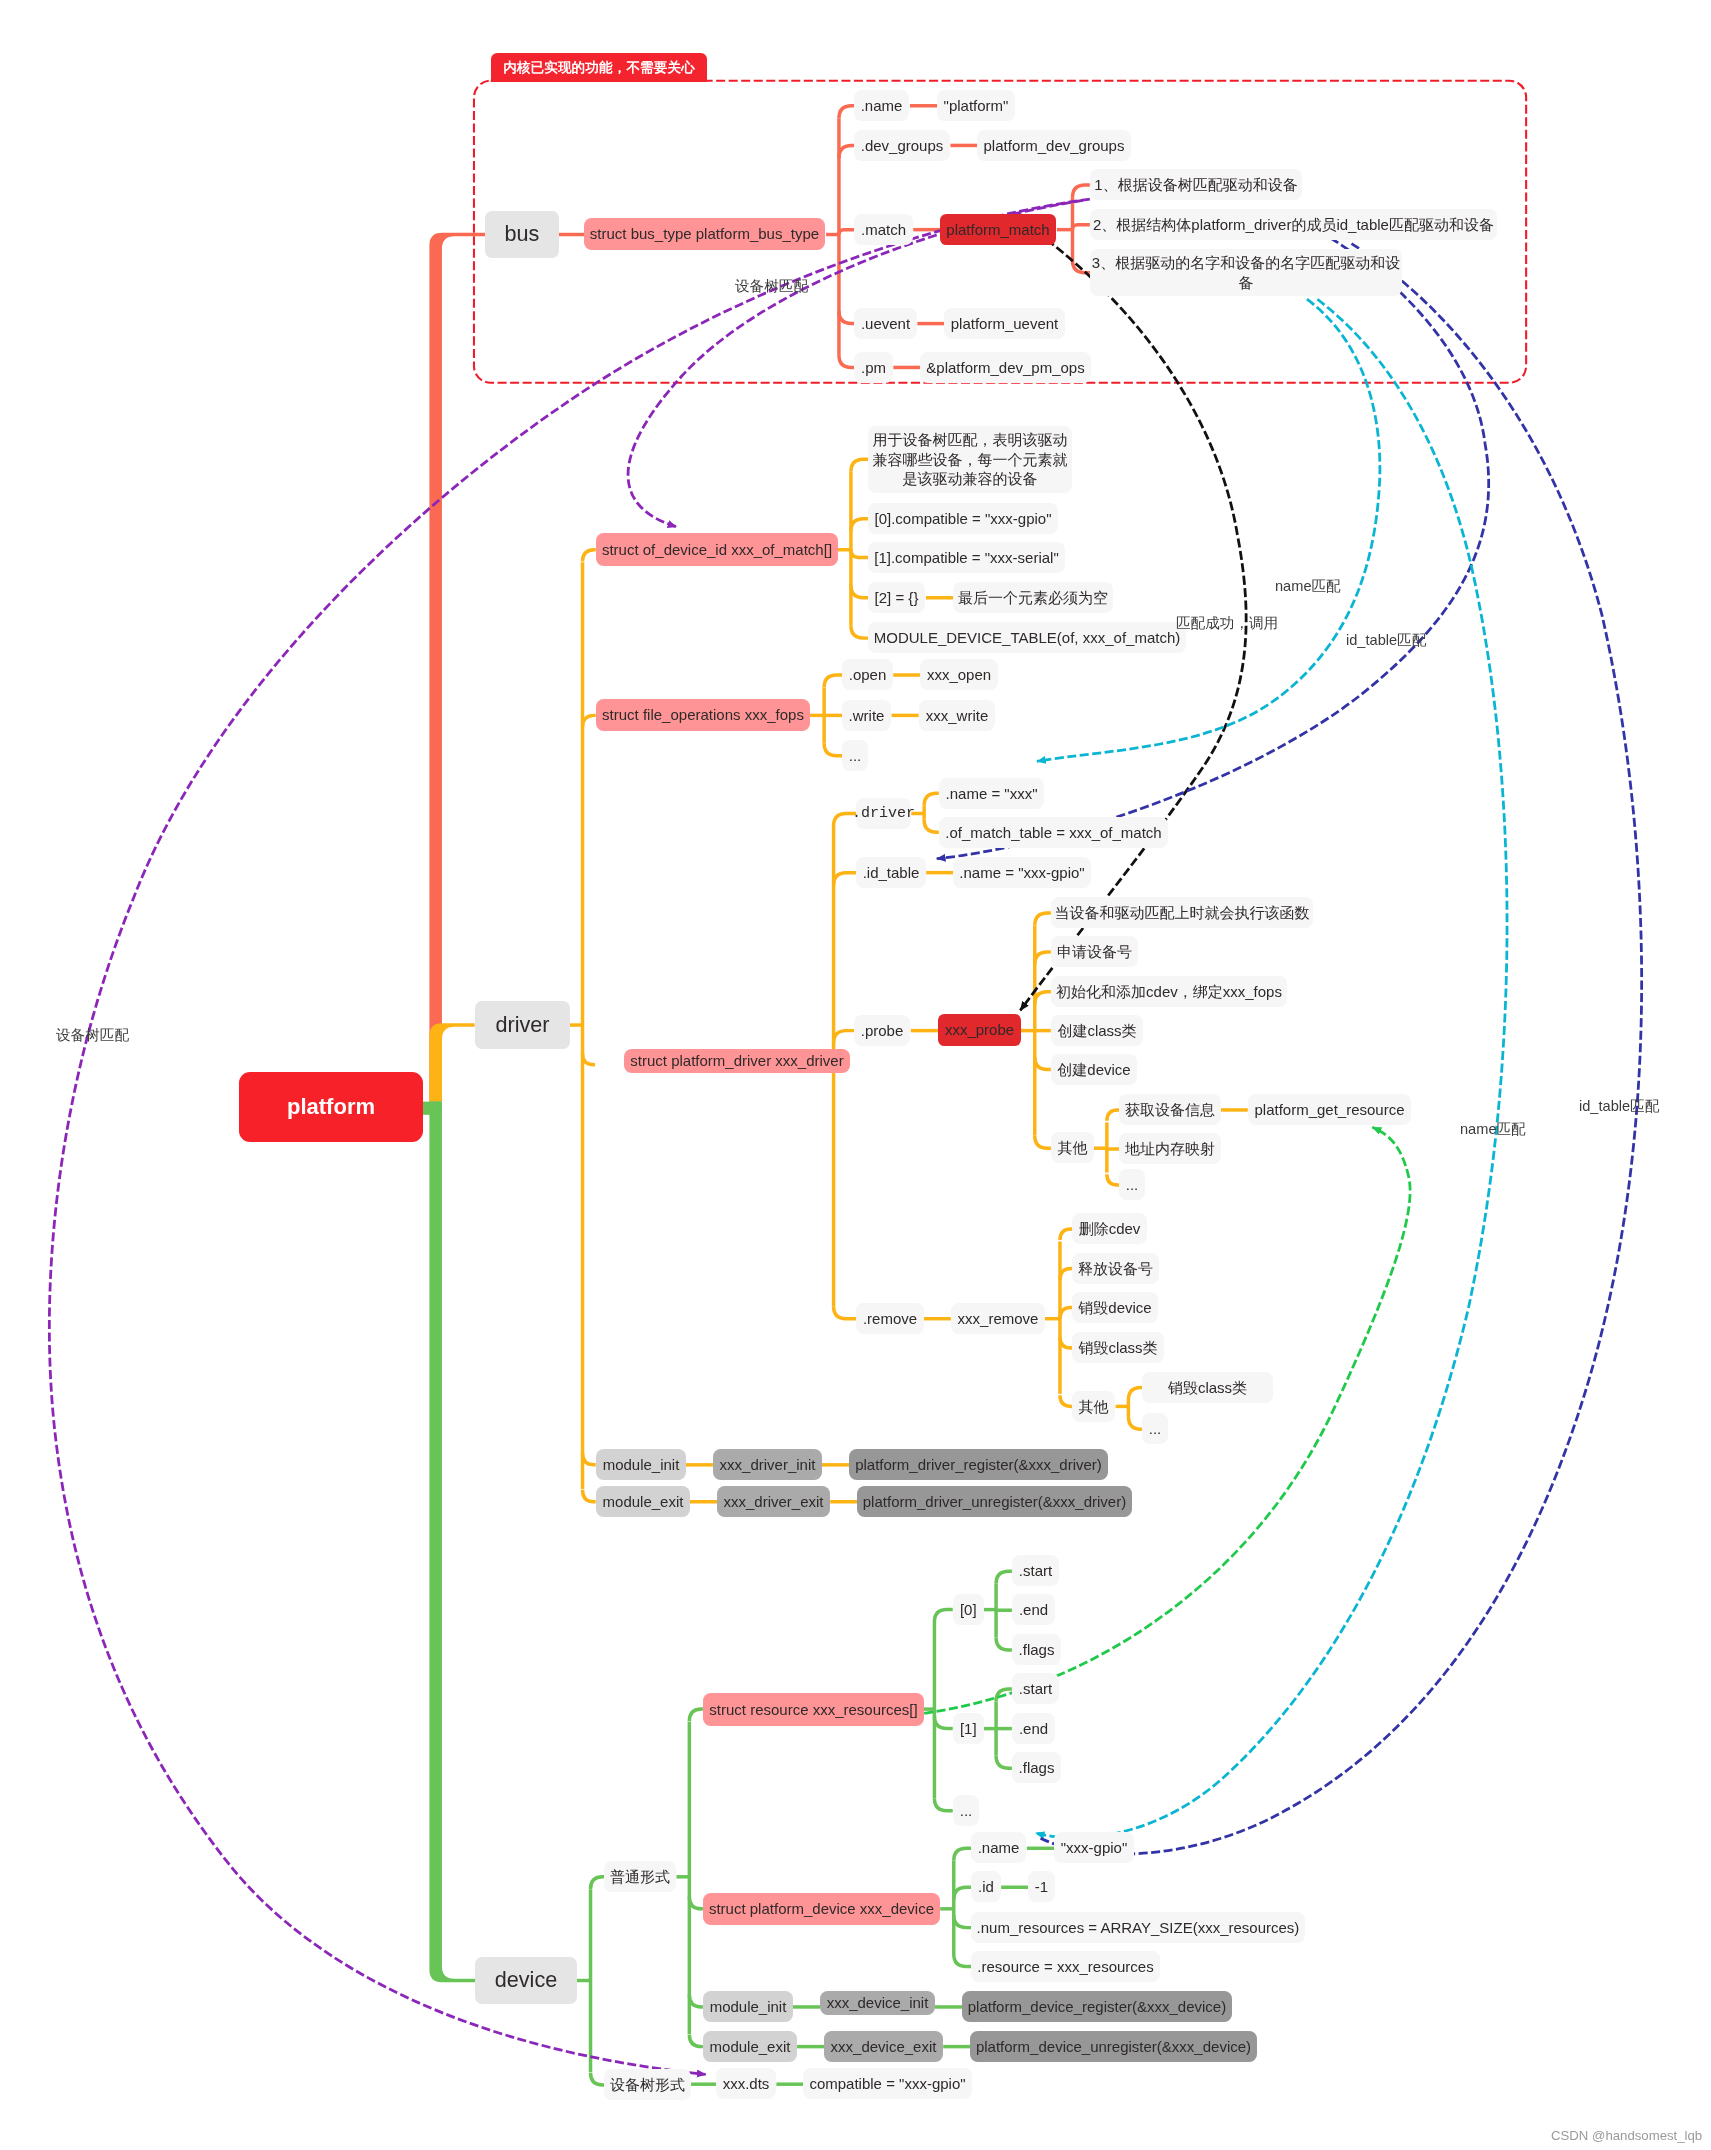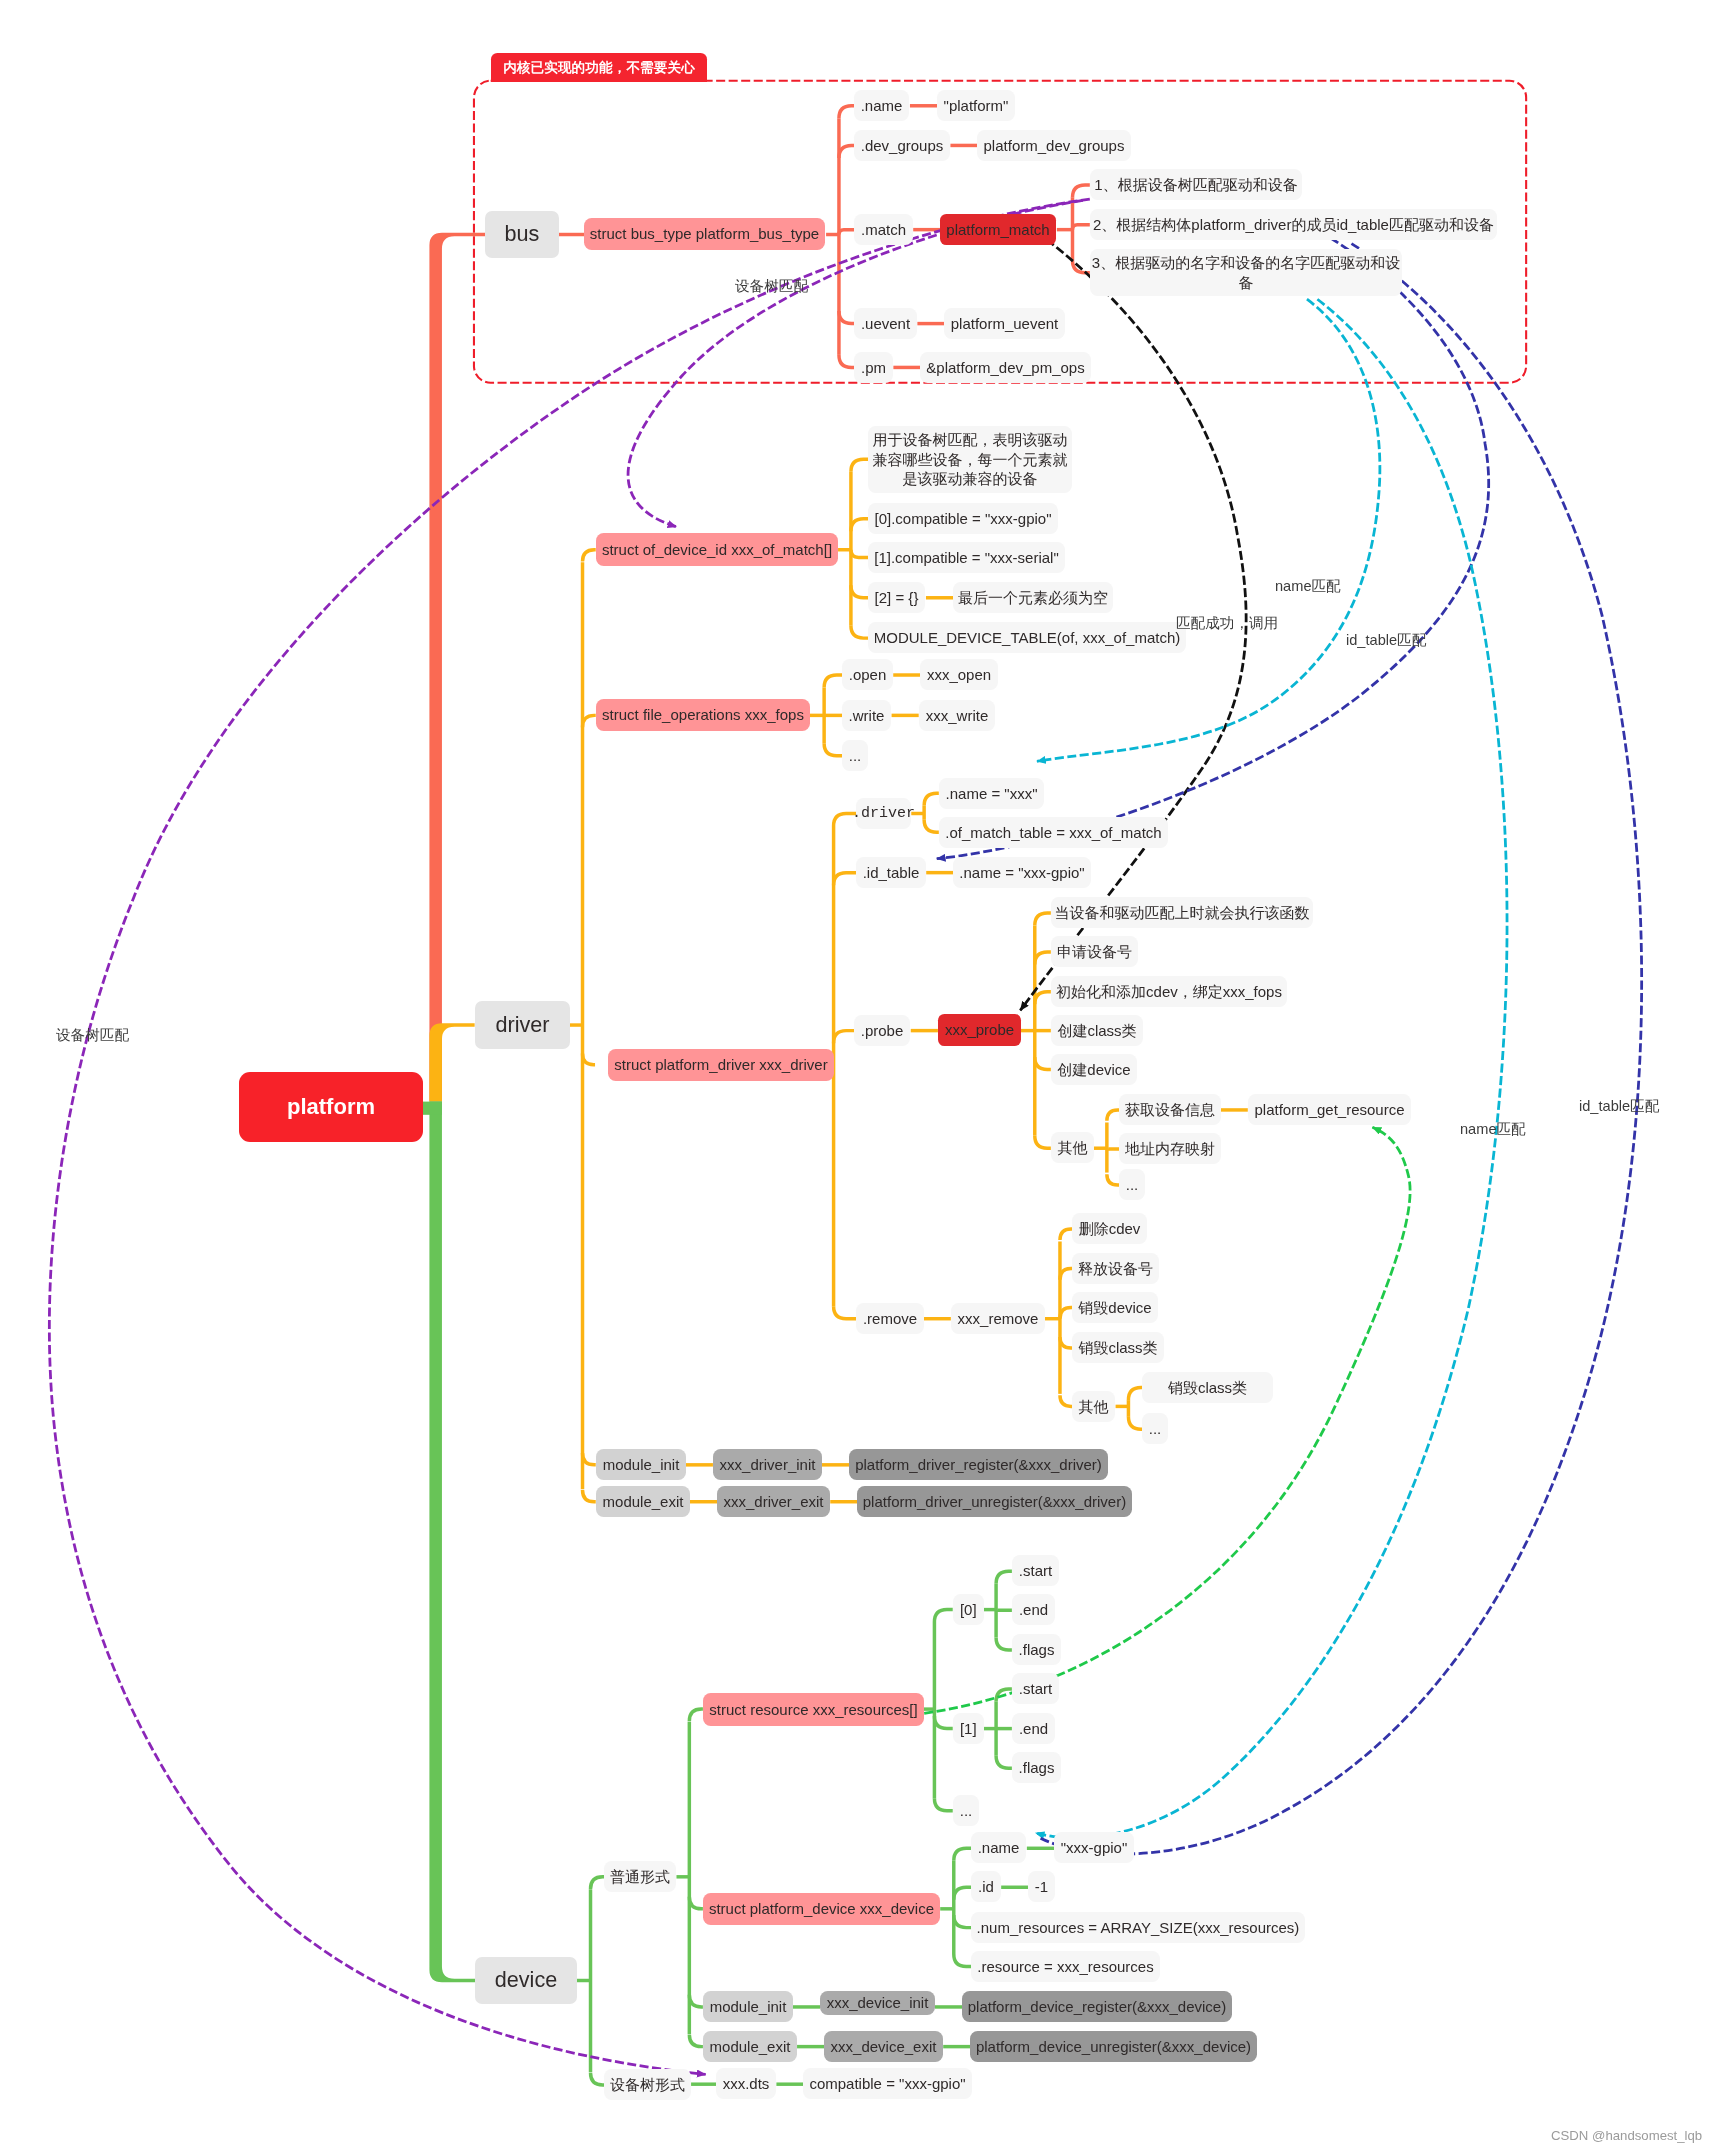--- a/index.html
+++ b/index.html
@@ -213,21 +213,21 @@
       <div class="node plain" style="left: 868px; top: 542px; width: 197px; height: 31px;">[1].compatible = "xxx-serial"</div>
       <div class="node plain" style="left: 868px; top: 582px; width: 57px; height: 31px;">[2] = {}</div>
       <div class="node plain" style="left: 953px; top: 582px; width: 160px; height: 31px;">最后一个元素必须为空</div>
       <div class="node plain" style="left: 868px; top: 622px; width: 318px; height: 31px;">MODULE_DEVICE_TABLE(of, xxx_of_match)</div>
       <div class="node pink" style="left: 596px; top: 699px; width: 214px; height: 32px;">struct file_operations xxx_fops</div>
       <div class="node plain" style="left: 842px; top: 659px; width: 51px; height: 31px;">.open</div>
       <div class="node plain" style="left: 920px; top: 659px; width: 78px; height: 31px;">xxx_open</div>
       <div class="node plain" style="left: 842px; top: 700px; width: 49px; height: 31px;">.write</div>
       <div class="node plain" style="left: 919px; top: 700px; width: 76px; height: 31px;">xxx_write</div>
       <div class="node plain" style="left: 842px; top: 740px; width: 26px; height: 31px;">...</div>
-      <div class="node pink" style="left: 608px; top: 1049px; width: 226px; height: 32px;">struct platform_driver xxx_driver</div>
+      <div class="node pink" style="left: 624px; top: 1049px; width: 226px; height: 24px;">struct platform_driver xxx_driver</div>
       <div class="node plain" style="left: 856px; top: 798px; width: 55px; height: 31px; font-family: Liberation Mono, monospace;">.driver</div>
       <div class="node plain" style="left: 939px; top: 778px; width: 105px; height: 31px;">.name = "xxx"</div>
       <div class="node plain" style="left: 939px; top: 817px; width: 229px; height: 31px;">.of_match_table = xxx_of_match</div>
       <div class="node plain" style="left: 856px; top: 857px; width: 70px; height: 31px;">.id_table</div>
       <div class="node plain" style="left: 953px; top: 857px; width: 138px; height: 31px;">.name = "xxx-gpio"</div>
       <div class="node plain" style="left: 854px; top: 1015px; width: 56px; height: 31px;">.probe</div>
       <div class="node red" style="left: 938px; top: 1014px; width: 83px; height: 32px;">xxx_probe</div>
       <div class="node plain" style="left: 1051px; top: 897px; width: 262px; height: 31px;">当设备和驱动匹配上时就会执行该函数</div>
       <div class="node plain" style="left: 1051px; top: 936px; width: 87px; height: 31px;">申请设备号</div>
       <div class="node plain" style="left: 1051px; top: 976px; width: 236px; height: 31px;">初始化和添加cdev，绑定xxx_fops</div>

